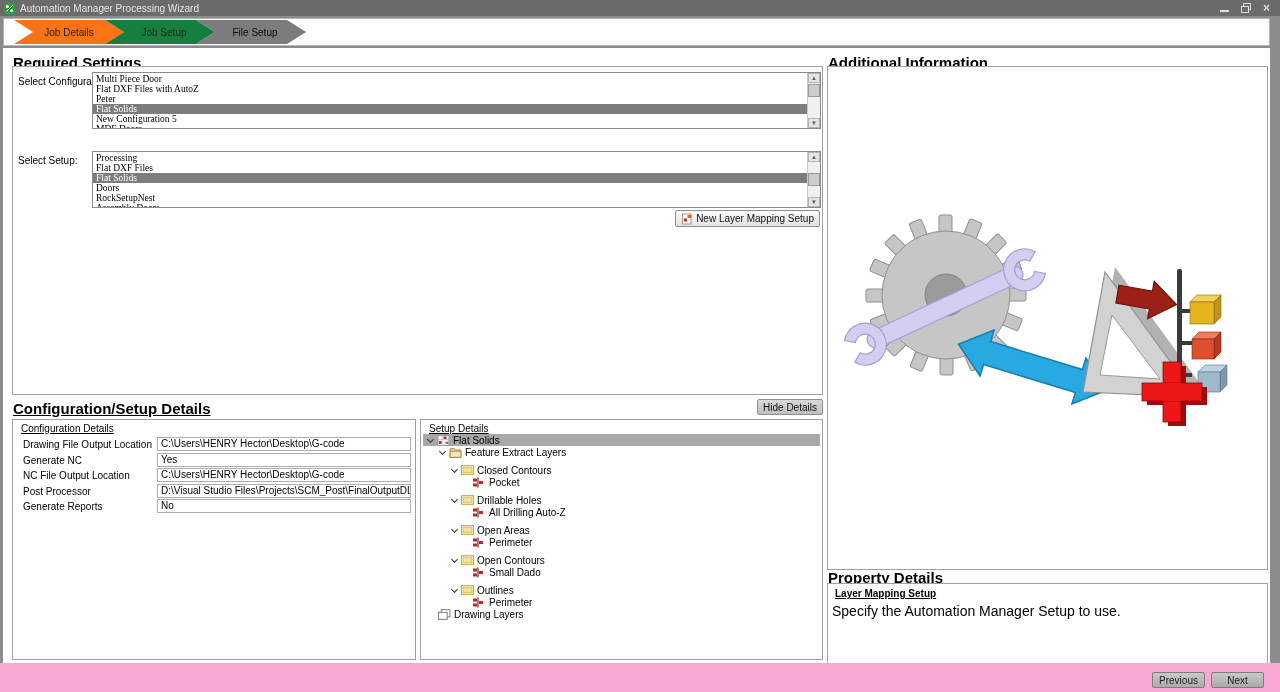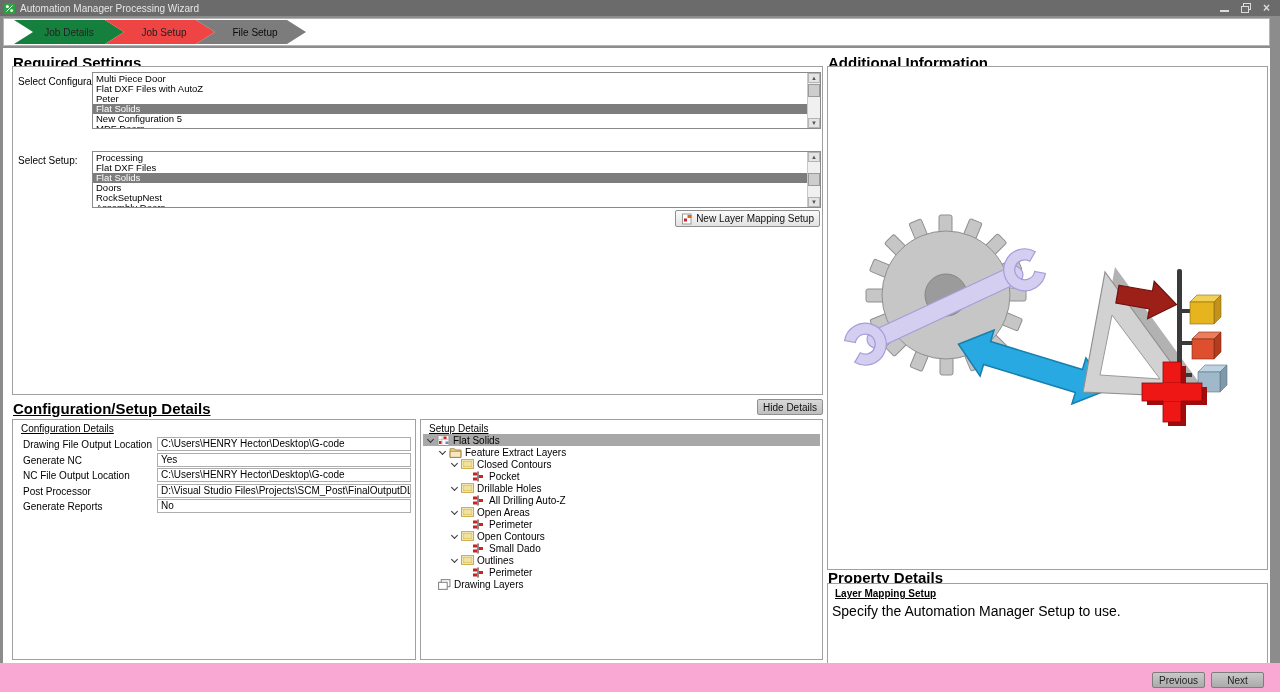--- a/index.html
+++ b/index.html
@@ -17,38 +17,38 @@
   .close-glyph { color:#dcdcdc; font-size:12px; line-height:10px; font-weight:bold; }
 
   
   .wizard-strip { left:3px; top:18px; width:1267px; height:28px; background:#ffffff;
     border:1px solid #b5b5b5; }
   .steps { position:absolute; left:10px; top:1px; height:24px; display:flex; }
   .step { height:24px; width:110px; display:flex; align-items:center; justify-content:center;
     font-size:10px; color:#222;
     clip-path:polygon(0 0, calc(100% - 19px) 0, 100% 50%, calc(100% - 19px) 100%, 0 100%, 19px 50%); }
   .step + .step { margin-left:-19px; padding-left:8px; }
-  .step1 { background:#15803d;text-align:right; }
-  .step2 { background:#ef4444; }
+  .step1 { background:#f97316;text-align:right; }
+  .step2 { background:#15803d; }
   .step3 { background:#7c7c7c; color:#0a0a0a; }
 
   
   .content { left:3px; top:48px; width:1267px; height:615px; background:#ffffff; }
 
   .hdr { font-size:15px; font-weight:bold; text-decoration:underline; color:#000; }
   .subhdr { font-size:10px; text-decoration:underline; color:#000; }
   .panel { position:absolute; border:1px solid #a0a0a0; background:#fff; }
 
   .lbl { font-size:10px; color:#000; }
 
   
   .listbox { position:absolute; border:1px solid #8a8a8a; background:#fff; overflow:hidden; }
   .lb-items { position:absolute; left:0; top:1px; right:13px; }
   .lb-item { height:10px; line-height:10px; font-size:9.5px; padding-left:3px; color:#000;
-    white-space:nowrap; }
+    white-space:nowrap;font-family:Liberation Serif, serif; }
   .lb-item.selected { background:#7d7d7d; color:#fff; }
   .scrollbar { position:absolute; top:0; right:0; width:13px; bottom:0; background:#f0f0f0;
     border-left:1px solid #c8c8c8; }
   .sb-btn { position:absolute; left:0; width:12px; height:10px; background:#e4e4e4;
     border:1px solid #b4b4b4; color:#555; font-size:6px; line-height:8px; text-align:center; }
   .sb-btn.up { top:0; }
   .sb-btn.down { bottom:0; }
   .sb-thumb { position:absolute; left:0; width:12px; height:13px; background:#cdcdcd;
     border:1px solid #9a9a9a; }
 
@@ -63,21 +63,21 @@
   .field-label { position:absolute; left:10px; top:2px; font-size:10px; color:#000; white-space:nowrap; }
   .field-value { position:absolute; left:144px; right:4px; top:0; height:14px;
     border:1px solid #adadad; background:#fff; font-size:10px; line-height:12px;
     padding:0 3px; white-space:nowrap; overflow:hidden; color:#000; }
 
   
   .tree { position:absolute; left:2px; right:2px; top:14px; }
   .tree-row { height:12px; display:flex; align-items:center; font-size:10px; color:#000;
     white-space:nowrap; }
   .tree-row.selected { background:#a8a8a8; }
-  .lvl0 { padding-left:3px; } .lvl1 { padding-left:15px; } .lvl2 { padding-left:27px; }
+  .lvl0 { padding-left:3px; } .lvl1 { padding-left:15px; } .lvl2 { padding-left:27px;margin-top:6px; }
   .lvl3 { padding-left:50px; }
   .chev { width:9px; height:9px; position:relative; margin-right:2px; flex:0 0 auto; }
   .chev::after { content:""; position:absolute; left:2px; top:1px; width:4px; height:4px;
     border-right:1.2px solid #333; border-bottom:1.2px solid #333; transform:rotate(45deg); }
   .ticon { width:13px; height:11px; margin-right:3px; flex:0 0 auto; }
   .ticon svg { display:block; }
 
   .footer { left:0; top:663px; width:1280px; height:29px; background:#f9a8d4; }
 
   .desc-text { font-size:14px; color:#000; }

